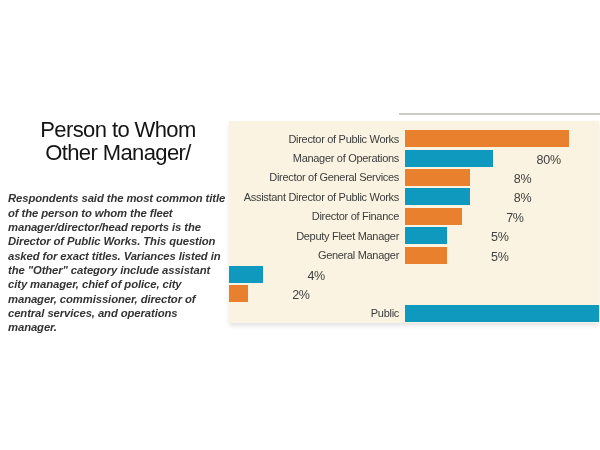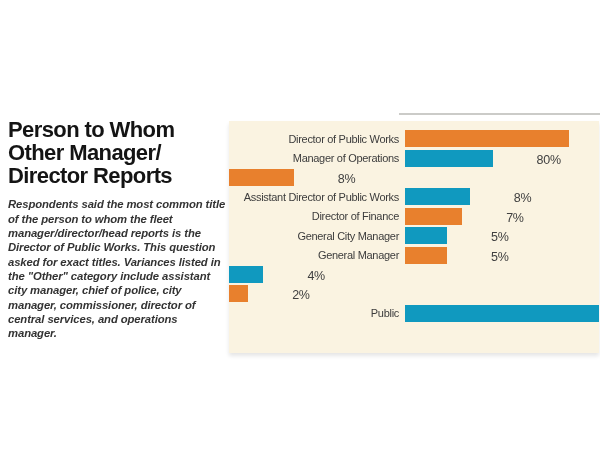--- a/index.html
+++ b/index.html
@@ -4,33 +4,33 @@
 <style>
   html,body{margin:0;padding:0;}
   body{
     width:600px;height:450px;background:#ffffff;position:relative;overflow:hidden;
     font-family:"Liberation Sans", sans-serif;
   }
   .left-block{
     position:absolute;left:8px;top:118px;width:220px;
   }
   .chart-title{
-    font-weight:bold;font-size:22px;line-height:1.05;text-align:left;
+    font-weight:normal;font-size:22px;line-height:1.05;text-align:center;
     color:#141414;letter-spacing:-0.6px;
   }
   .chart-desc{
-    margin-top:10px;font-style:italic;font-weight:bold;font-size:11.3px;
+    margin-top:27px;font-style:italic;font-weight:bold;font-size:11.3px;
     line-height:1.27;color:#333333;letter-spacing:-0.1px;
   }
   .top-rule{
     position:absolute;left:399px;top:113px;width:201px;height:2px;
     background:#cbcbc8;
   }
   .chart-panel{
-    position:absolute;left:229px;top:121px;width:370px;height:232px;
+    position:absolute;left:229px;top:121px;width:370px;height:202px;
     box-sizing:border-box;padding-top:8px;
     box-shadow:0 3px 4px rgba(0,0,0,0.10);
   }
   .bar-row{
     display:flex;align-items:center;height:19.4px;
   }
   .bar-row-label{
     flex:none;width:176px;box-sizing:border-box;padding-right:6px;
     text-align:right;font-size:11px;color:#3c3c3c;letter-spacing:-0.3px;
     white-space:nowrap;overflow:hidden;
@@ -46,21 +46,20 @@
     white-space:nowrap;
   }
 </style>
 </head>
 <body>
 
 <div class="left-block">
   <div class="chart-title">
     <div>Person to Whom</div>
     <div>Other Manager/</div>
-    <div>Director Reports</div>
   </div>
   <div class="chart-desc">Respondents said the most common title of the person to whom the fleet manager/director/head reports is the Director of Public Works. This question asked for exact titles. Variances listed in the "Other" category include assistant city manager, chief of police, city manager, commissioner, director of central services, and operations manager.</div>
 </div>
 
 <div class="top-rule"></div>
 
 <div class="chart-panel" style="background: rgb(250, 243, 225);">
   <div>
   <div class="bar-row">
     <div class="bar-row-label">Director of Public Works</div>
@@ -72,20 +71,21 @@
 
   <div class="bar-row">
     <div class="bar-row-label">Manager of Operations</div>
     <div class="bar-area">
       <div class="bar" style="background: rgb(16, 153, 191); width: 87.6px;"></div>
       <div class="bar-value">80%</div>
     </div>
   </div>
 
   <div class="bar-row">
+    <div class="bar-row-label">Director of General Services</div>
     <div class="bar-area">
       <div class="bar" style="background: rgb(232, 128, 45); width: 64.8px;"></div>
       <div class="bar-value">8%</div>
     </div>
   </div>
 
   <div class="bar-row">
     <div class="bar-row-label">Assistant Director of Public Works</div>
     <div class="bar-area">
       <div class="bar" style="background: rgb(16, 153, 191); width: 64.8px;"></div>
@@ -95,21 +95,21 @@
 
   <div class="bar-row">
     <div class="bar-row-label">Director of Finance</div>
     <div class="bar-area">
       <div class="bar" style="background: rgb(232, 128, 45); width: 57.2px;"></div>
       <div class="bar-value">7%</div>
     </div>
   </div>
 
   <div class="bar-row">
-    <div class="bar-row-label">General City Manager</div>
+    <div class="bar-row-label">Deputy Fleet Manager</div>
     <div class="bar-area">
       <div class="bar" style="background: rgb(16, 153, 191); width: 42px;"></div>
       <div class="bar-value">5%</div>
     </div>
   </div>
 
   <div class="bar-row">
     <div class="bar-row-label">General Manager</div>
     <div class="bar-area">
       <div class="bar" style="background: rgb(232, 128, 45); width: 42px;"></div>

